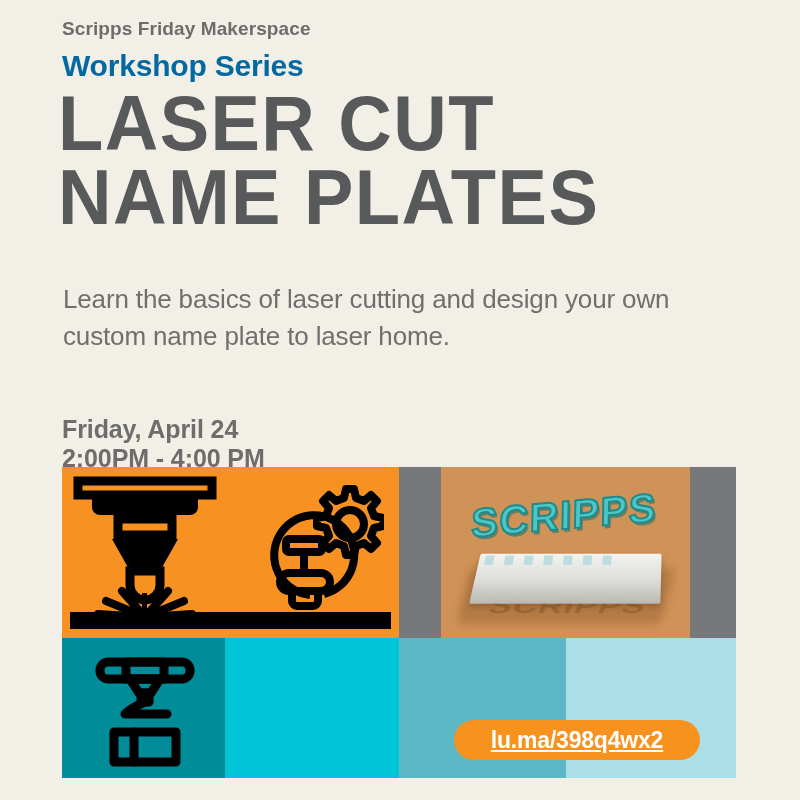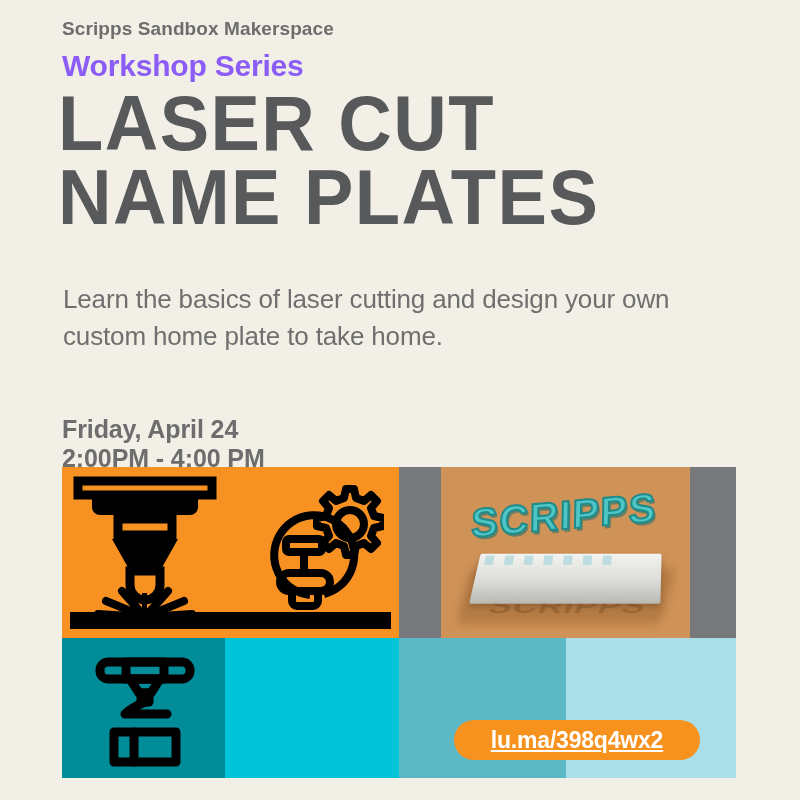--- a/index.html
+++ b/index.html
@@ -33,21 +33,21 @@
     white-space: nowrap;
   }
 
   .kicker {
     position: absolute;
     left: 62px;
     top: 49px;
     font-size: 30px;
     font-weight: bold;
     letter-spacing: -0.2px;
-    color: #8b5cf6;
+    color: #0369a1;
     white-space: nowrap;
   }
 
   .title {
     position: absolute;
     left: 58px;
     top: 86px;
     width: 700px;
     font-size: 78px;
     line-height: 0.95;
@@ -250,28 +250,28 @@
     text-underline-offset: 2px;
     letter-spacing: -0.2px;
     white-space: nowrap;
   }
 </style>
 </head>
 <body>
 
 <div class="poster">
 
-  <div class="eyebrow">Scripps Sandbox Makerspace</div>
+  <div class="eyebrow">Scripps Friday Makerspace</div>
 
   <div class="kicker">Workshop Series</div>
 
   <div class="title">LASER CUT
 NAME PLATES</div>
 
-  <div class="subtitle">Learn the basics of laser cutting and design your own custom home plate to take home.</div>
+  <div class="subtitle">Learn the basics of laser cutting and design your own custom name plate to laser home.</div>
 
   <div class="meta">
     <div class="meta-item date">Friday, April 24</div>
     <div class="meta-item time">2:00PM - 4:00 PM</div>
   </div>
 
   <div class="mosaic">
 
     <div class="cell cell-orange">
       <svg class="icon-laser" viewBox="0 0 152 155">

